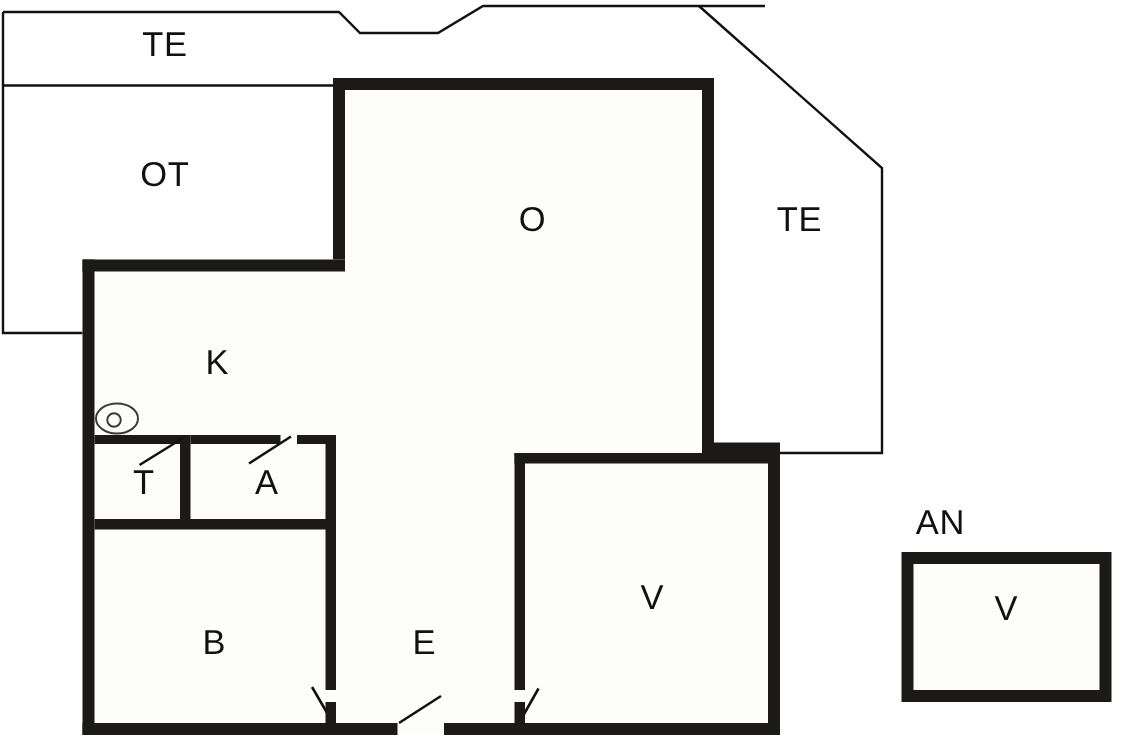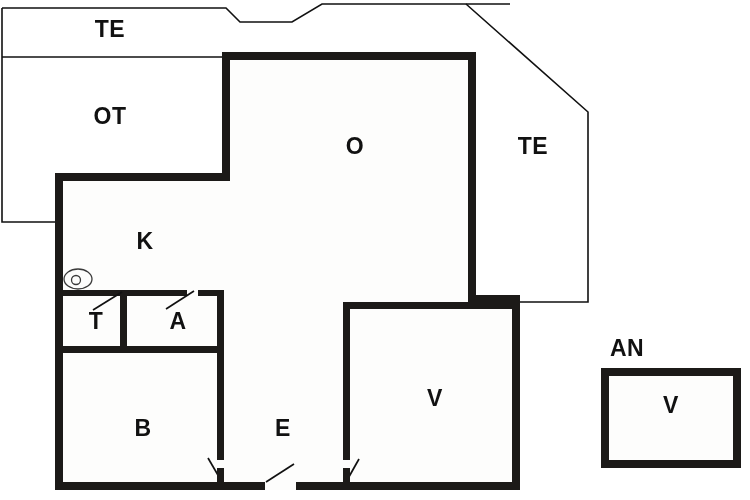--- a/index.html
+++ b/index.html
@@ -11,21 +11,20 @@
     width: 750px;
     height: 500px;
     font-family: "Liberation Sans", sans-serif;
     overflow: hidden;
   }
   #plan-root {
     position: relative;
     width: 750px;
     height: 500px;
     background: #ffffff;
-    font-weight: bold;
   }
   svg.floorplan {
     display: block;
     width: 750px;
     height: 500px;
   }
   .room-label {
     font-family: "Liberation Sans", sans-serif;
     font-size: 23px;
     fill: #111111;

